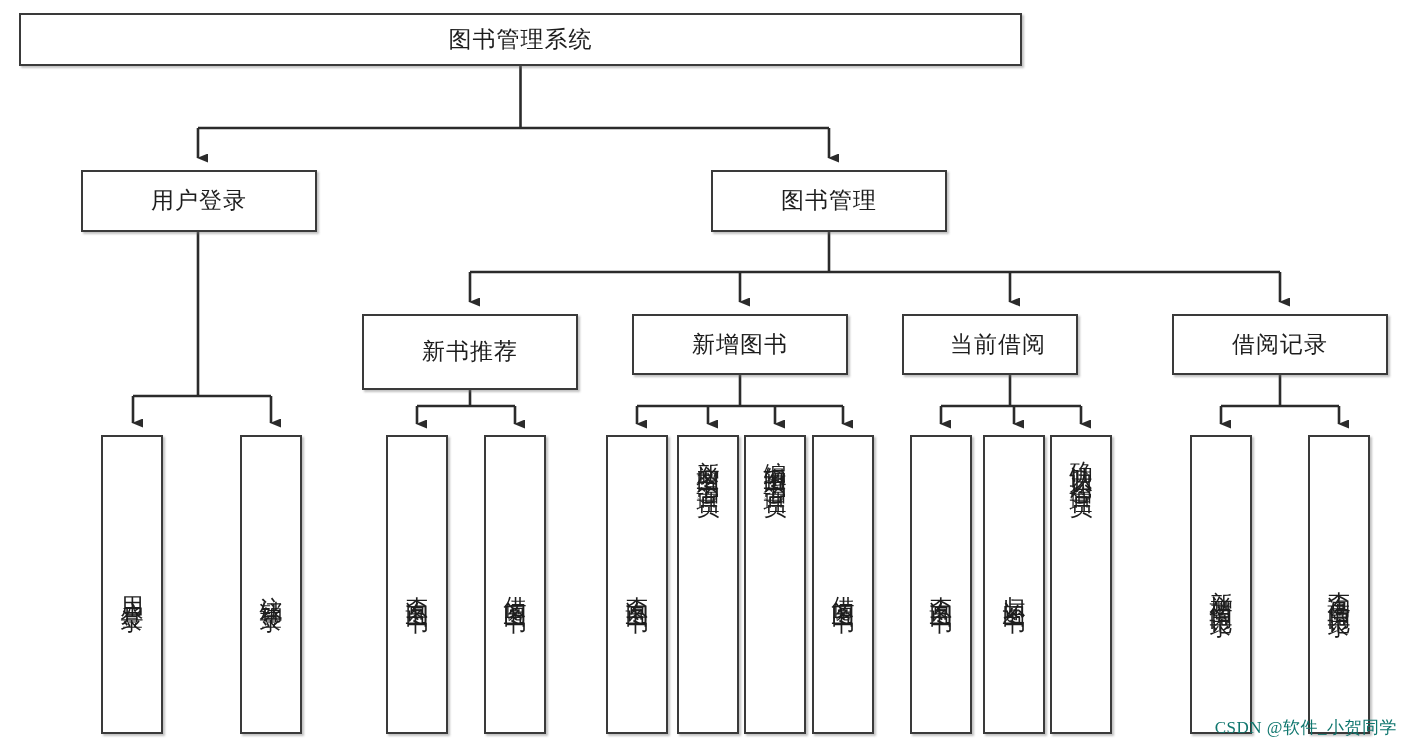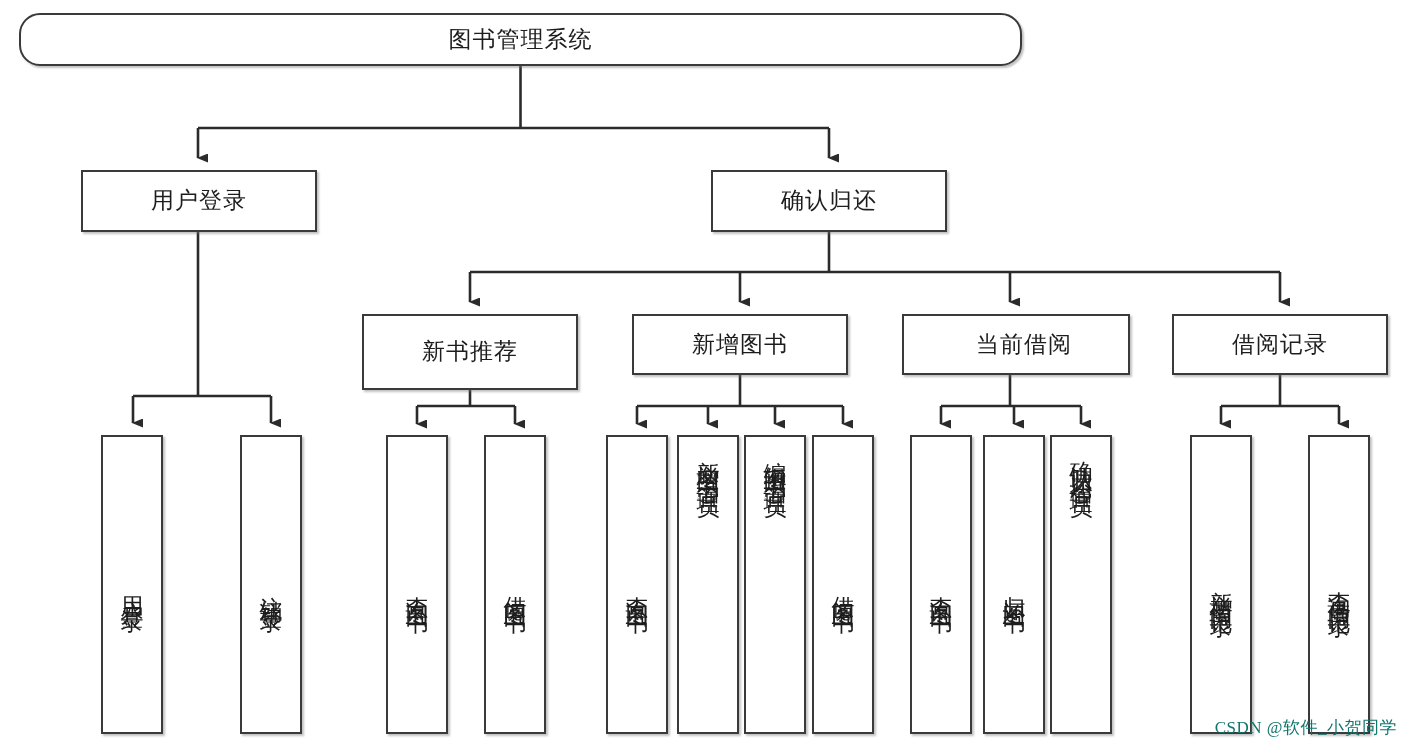--- a/index.html
+++ b/index.html
@@ -125,38 +125,38 @@
       <path d="M1014,406 L1014,424" marker-end="url(#arrow)"></path>
       <path d="M1081,406 L1081,424" marker-end="url(#arrow)"></path>
 
       <path d="M1280,375 L1280,406"></path>
       <path d="M1221,406 L1339,406"></path>
       <path d="M1221,406 L1221,424" marker-end="url(#arrow)"></path>
       <path d="M1339,406 L1339,424" marker-end="url(#arrow)"></path>
     </g>
   </svg>
 
-  <div class="node horizontal" style="left:19px; top:13px; width:1003px; height:53px;border-radius:21px;">
+  <div class="node horizontal" style="left:19px; top:13px; width:1003px; height:53px;">
     <span>图书管理系统</span>
   </div>
 
   <div class="node horizontal" style="left:81px; top:170px; width:236px; height:62px;">
     <span>用户登录</span>
   </div>
   <div class="node horizontal" style="left:711px; top:170px; width:236px; height:62px;">
-    <span>确认归还</span>
+    <span>图书管理</span>
   </div>
 
   <div class="node horizontal" style="left:362px; top:314px; width:216px; height:76px;">
     <span>新书推荐</span>
   </div>
   <div class="node horizontal" style="left:632px; top:314px; width:216px; height:61px;">
     <span>新增图书</span>
   </div>
-  <div class="node horizontal" style="left:902px; top:314px; width:228px; height:61px;padding-left:16px;">
+  <div class="node horizontal" style="left:902px; top:314px; width:176px; height:61px;padding-left:16px;">
     <span>当前借阅</span>
   </div>
   <div class="node horizontal" style="left:1172px; top:314px; width:216px; height:61px;">
     <span>借阅记录</span>
   </div>
 
   <div class="node vertical centered" style="left:101px; top:435px; width:62px; height:299px;">
     <span class="vtext">用户登录</span>
   </div>
   <div class="node vertical centered" style="left:240px; top:435px; width:62px; height:299px;">

